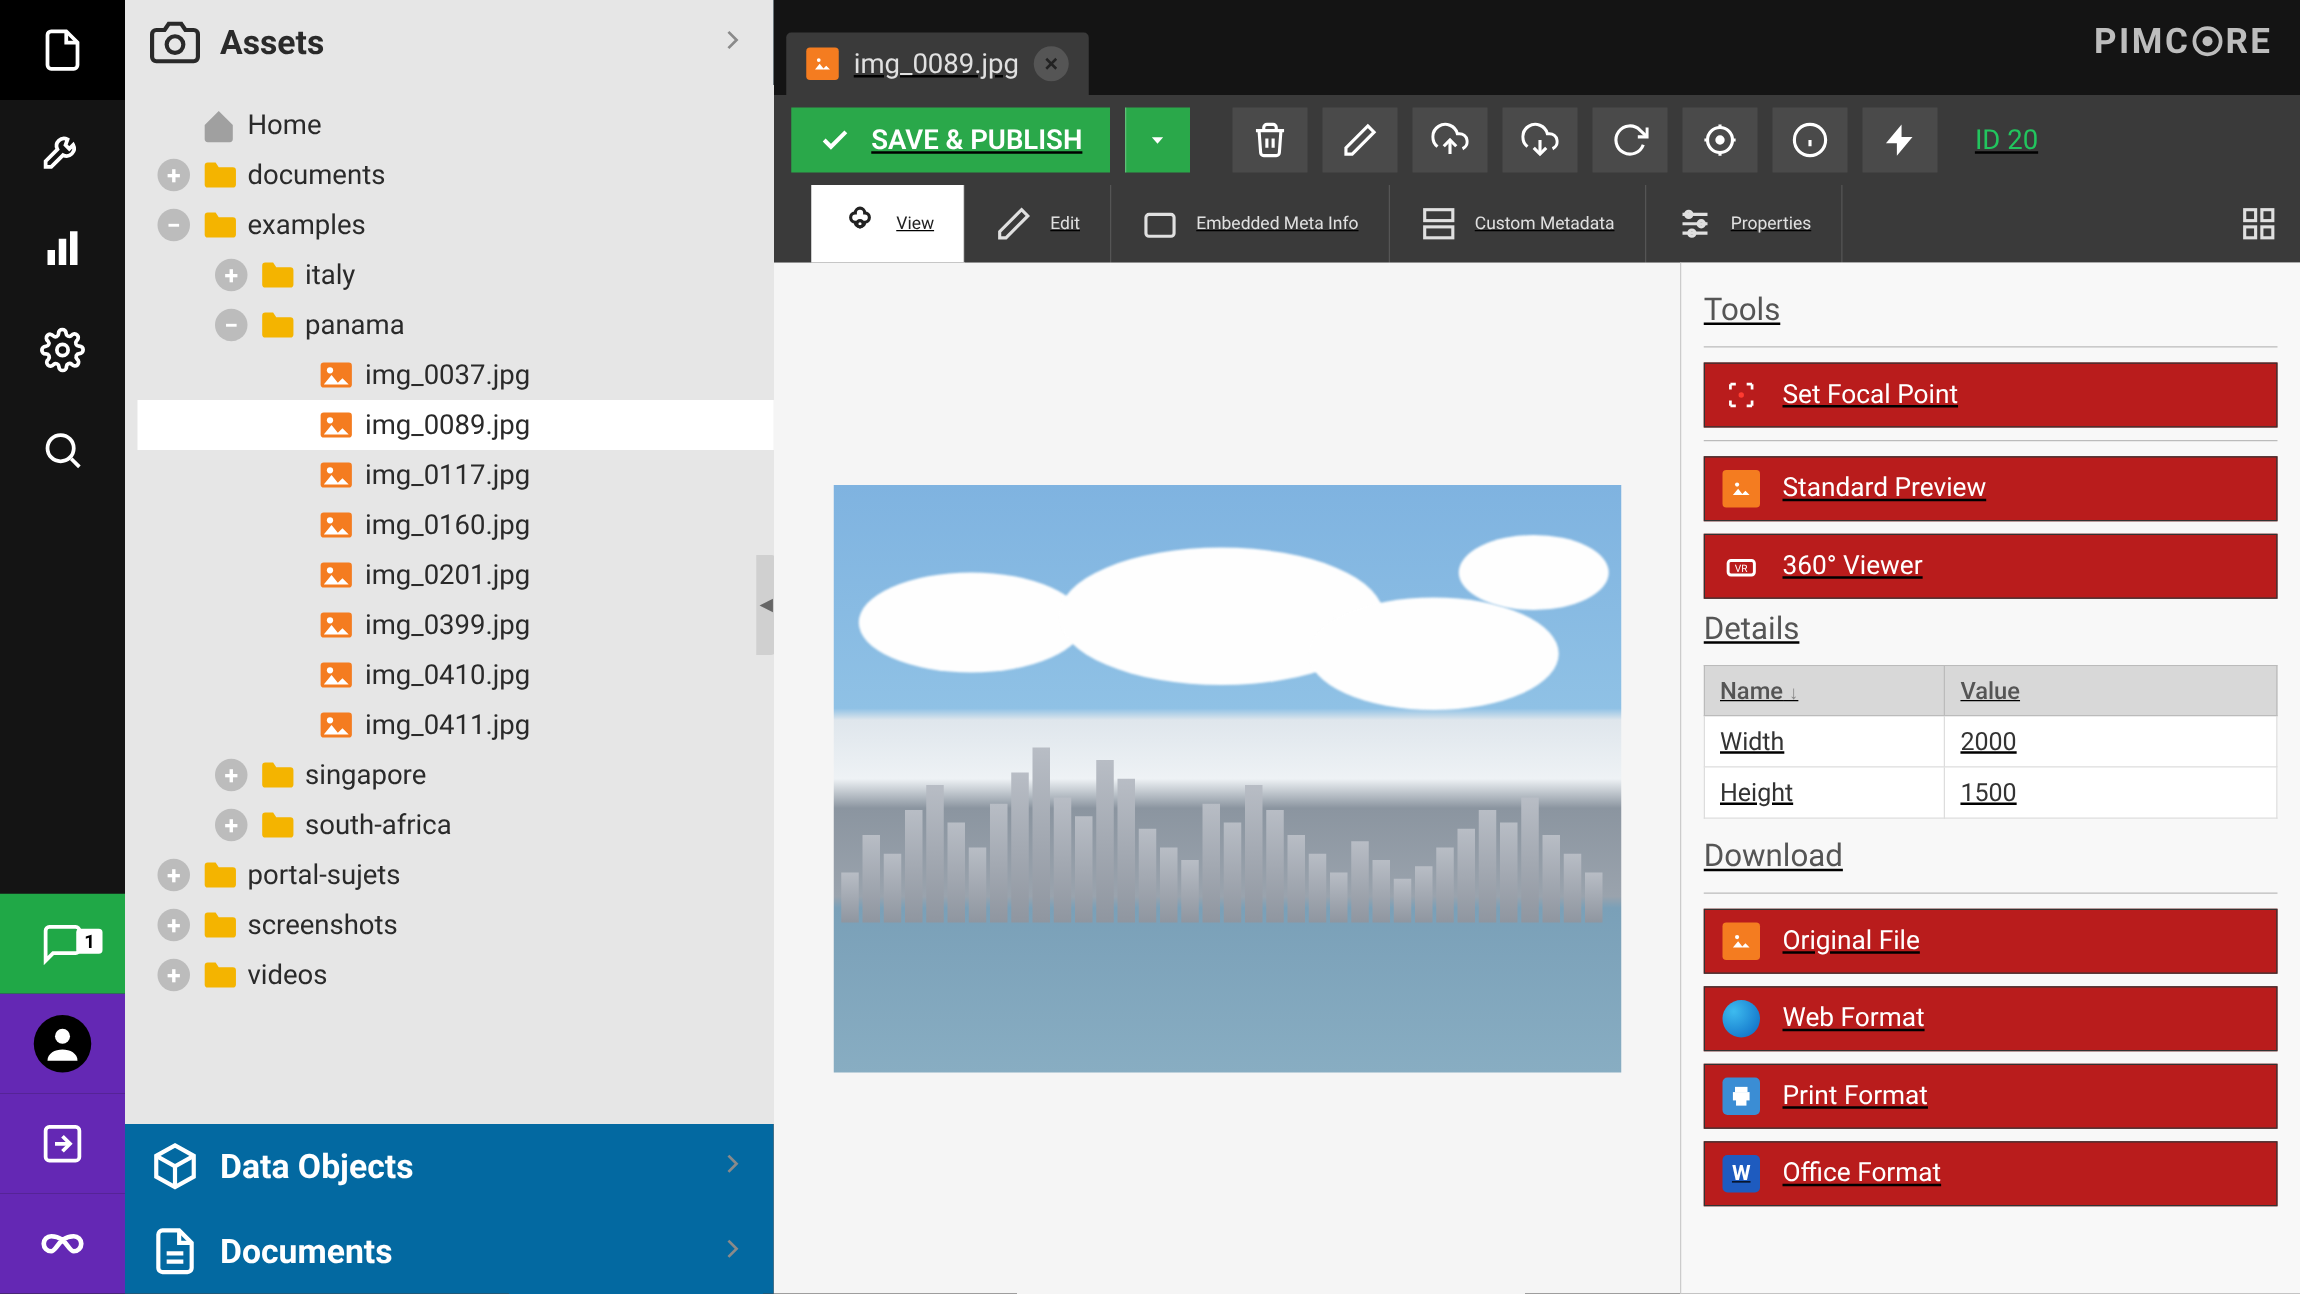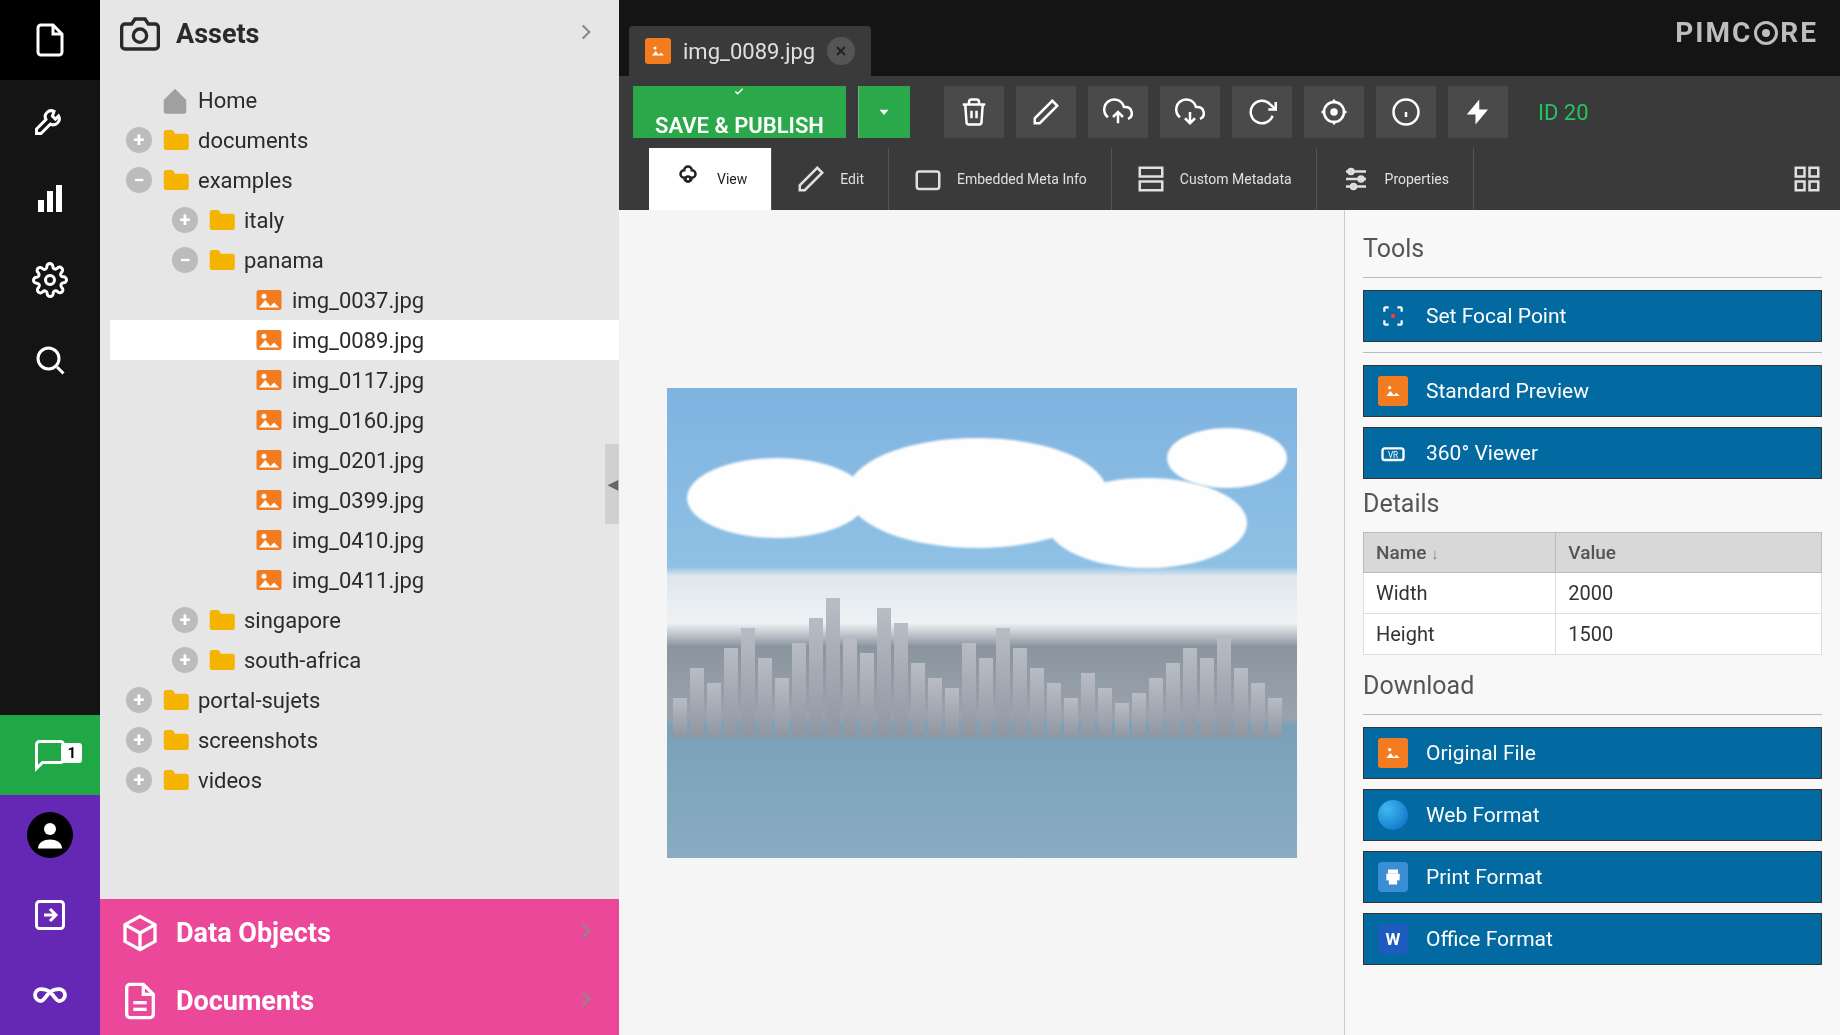--- a/index.html
+++ b/index.html
@@ -6,70 +6,70 @@
 body { width:1840px; height:1035px; background:#0d0d0d; overflow:hidden; display:flex; }
 .leftrail { width:100px; background:#141414; display:flex; flex-direction:column; }
 .leftrail .ritem { height:80px; display:flex; align-items:center; justify-content:center; color:#fff; cursor:pointer; position:relative; }
 .leftrail .ritem svg { width:36px; height:36px; }
 .leftrail .ritem.sel { background:#000; }
 .leftrail .spacer { flex:1; }
 .leftrail .rgreen { background:#20a847; }
 .leftrail .rpurple { background:#6428b4; }
 .person-frame { width:46px; height:46px; border-radius:50%; background:#000; display:flex; align-items:center; justify-content:center; }
 .badge { position:absolute; top:28px; right:18px; background:#fff; color:#000; font-size:15px; font-weight:700; padding:1px 6px; border-radius:3px; }
-.sidebar { width:519px; background:#ec4899; display:flex; flex-direction:column; }
+.sidebar { width:519px; background:#0369a1; display:flex; flex-direction:column; }
 .panel { display:flex; flex-direction:column; }
 .panel-hd { height:68px; display:flex; align-items:center; gap:16px; padding:0 20px; color:#fff; cursor:pointer; }
 .panel-hd.light { background:#e6e6e6; color:#2a2a2a; }
 .panel-hd svg.hdicon { width:40px; height:40px; }
 .panel-hd .title { font-size:27px; font-weight:700; flex:1; }
 .panel-hd .arrow { color:#8a8a8a; }
 .tree-wrap { flex:1; background:#e6e6e6; overflow:auto; padding:12px 0 18px 10px; color:#2a2a2a; font-size:22px; position:relative; }
 .tnode { display:flex; align-items:center; height:40px; gap:8px; cursor:pointer; padding-left:8px; }
 .tnode.sel { background:#fff; }
 .tnode .exp { width:26px; height:26px; border-radius:50%; background:#bcbcbc; color:#fff; display:flex; align-items:center; justify-content:center; font-size:20px; font-weight:700; flex:none; }
 .tnode .nexp { width:26px; flex:none; }
 .tnode svg.fold { width:30px; height:30px; flex:none; }
 .tnode svg.img { width:30px; height:30px; flex:none; }
 .tnode .lbl { white-space:nowrap; }
 .ind1 { padding-left:16px; }
 .ind2 { padding-left:62px; }
 .ind3 { padding-left:110px; }
-.main { flex:1; display:flex; flex-direction:column; background:#1f1f1f; position:relative; }
+.main { flex:1; display:flex; flex-direction:column; background:#1f1f1f; position:relative;text-decoration:underline; }
 .topbar { height:24px; background:#141414; }
 .brand { position:absolute; top:16px; right:22px; color:#bdbdbd; font-size:28px; font-weight:700; letter-spacing:2px; display:flex; align-items:center; gap:2px; }
 .brand .o { border:3px solid #bdbdbd; border-radius:50%; width:24px; height:24px; display:inline-flex; align-items:center; justify-content:center; }
 .brand .o::after { content:""; width:8px; height:8px; background:#bdbdbd; border-radius:50%; }
 .tabbar { height:52px; background:#141414; display:flex; align-items:flex-end; padding-left:10px; }
 .filetab { height:50px; background:#3a3a3a; display:flex; align-items:center; gap:12px; padding:0 16px; color:#e0e0e0; font-size:22px; border-top-left-radius:4px; border-top-right-radius:4px; }
 .filetab .timg { width:26px; height:26px; background:#f47c20; border-radius:3px; display:flex; align-items:center; justify-content:center; }
 .filetab .close { width:28px; height:28px; border-radius:50%; background:#555; display:flex; align-items:center; justify-content:center; color:#222; cursor:pointer; }
 .toolbar { height:72px; background:#3a3a3a; display:flex; align-items:center; gap:12px; padding:0 14px; }
-.save-btn { height:52px; background:#2aa84a; color:#fff; display:flex; align-items:center; gap:16px; padding:0 22px; font-size:22px; font-weight:600; cursor:pointer;flex-direction:column; }
+.save-btn { height:52px; background:#2aa84a; color:#fff; display:flex; align-items:center; gap:16px; padding:0 22px; font-size:22px; font-weight:600; cursor:pointer; }
 .save-dd { width:52px; height:52px; background:#2aa84a; display:flex; align-items:center; justify-content:center; color:#fff; cursor:pointer; border-left:1px solid rgba(255,255,255,0.25); }
 .tb-btn { width:60px; height:52px; background:#4a4a4a; display:flex; align-items:center; justify-content:center; color:#fff; cursor:pointer; }
 .tb-btn svg { width:30px; height:30px; }
 .tb-gap { width:10px; }
 .idlbl { color:#22c55e; font-size:22px; margin-left:18px; }
 .subtabs { height:62px; background:#3a3a3a; display:flex; align-items:flex-end; padding-left:30px; gap:0; color:#e0e0e0; font-size:14px; }
 .stab { height:62px; display:flex; align-items:center; gap:14px; padding:0 24px; cursor:pointer; border-right:1px solid #555; }
 .stab.active { background:#fff; color:#222; }
 .stab svg { width:30px; height:30px; }
 .stab.iconly { padding:0 18px; border-right:none; }
 .content { flex:1; display:flex; background:#f5f5f5; overflow:hidden; }
 .preview-area { flex:1; display:flex; align-items:center; justify-content:center; }
 .preview-img { width:630px; height:470px; background:linear-gradient(to bottom,#7fb3e0 0%,#8fc1e5 38%,#dfe6ec 40%,#eef2f5 50%,#8b95a0 55%,#9aa3ad 70%,#7aa0b8 72%,#88adc2 100%); position:relative; overflow:hidden; }
 .clouds { position:absolute; top:40px; left:0; right:0; height:200px; }
 .cloud { position:absolute; background:#fefefe; border-radius:50%; filter:blur(1px); }
 .skyline { position:absolute; bottom:120px; left:0; right:0; height:160px; display:flex; align-items:flex-end; gap:3px; padding:0 6px; }
 .bld { background:linear-gradient(to bottom,#b8bdc5,#8f96a0); width:14px; }
 .rpanel { width:496px; background:#f8f8f8; border-left:1px solid #ccc; overflow-y:auto; padding:14px 18px 40px 18px; }
 .rpanel h3 { font-size:25px; font-weight:400; color:#555; margin:10px 0 14px 0; }
 .rdiv { border-top:1px solid #bbb; margin:8px 0 12px 0; }
-.rbtn { height:52px; background:#0369a1; color:#fff; display:flex; align-items:center; gap:18px; padding:0 14px; font-size:21px; cursor:pointer; margin-bottom:10px; border:1px solid #333; }
+.rbtn { height:52px; background:#b91c1c; color:#fff; display:flex; align-items:center; gap:18px; padding:0 14px; font-size:21px; cursor:pointer; margin-bottom:10px; border:1px solid #333; }
 .rbtn .ricon { width:30px; height:30px; display:flex; align-items:center; justify-content:center; }
 .rbtn .ricon.org { background:#f47c20; border-radius:3px; }
 .rbtn .ricon.glb { background:radial-gradient(circle at 30% 30%,#3dbbef,#0a66c2); border-radius:50%; }
 .rbtn .ricon.prn { background:#3b8dd4; border-radius:4px; }
 .rbtn .ricon.wrd { background:#1e5bbf; border-radius:4px; color:#fff; font-size:17px; font-weight:700; }
 .dtable { width:100%; border-collapse:collapse; margin-bottom:16px; }
 .dtable th { background:#d8d8d8; color:#555; font-size:19px; font-weight:500; text-align:left; padding:8px 12px; border:1px solid #bbb; }
 .dtable td { background:#fff; font-size:20px; padding:8px 12px; border:1px solid #ddd; color:#333; }
 .dtable th:first-child, .dtable td:first-child { width:42%; }
 .sortarr { color:#888; font-size:15px; }

